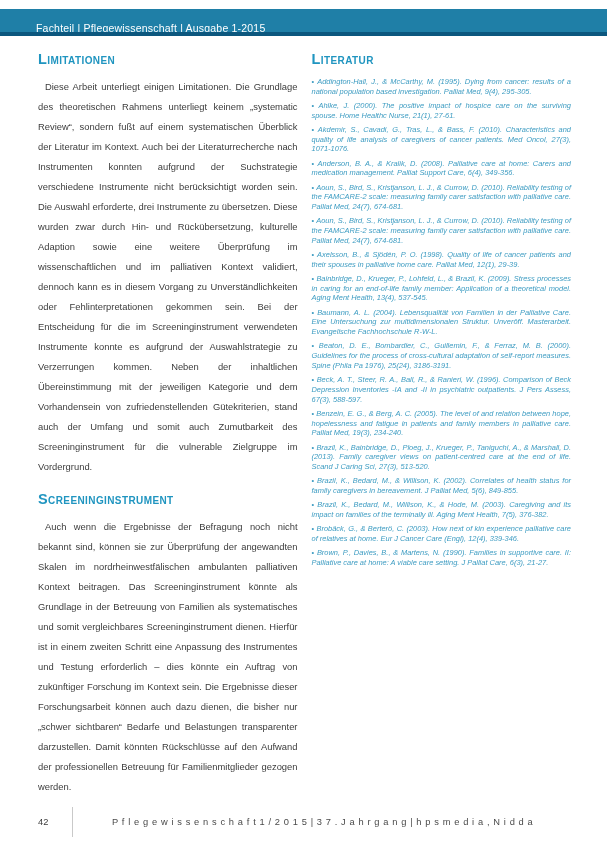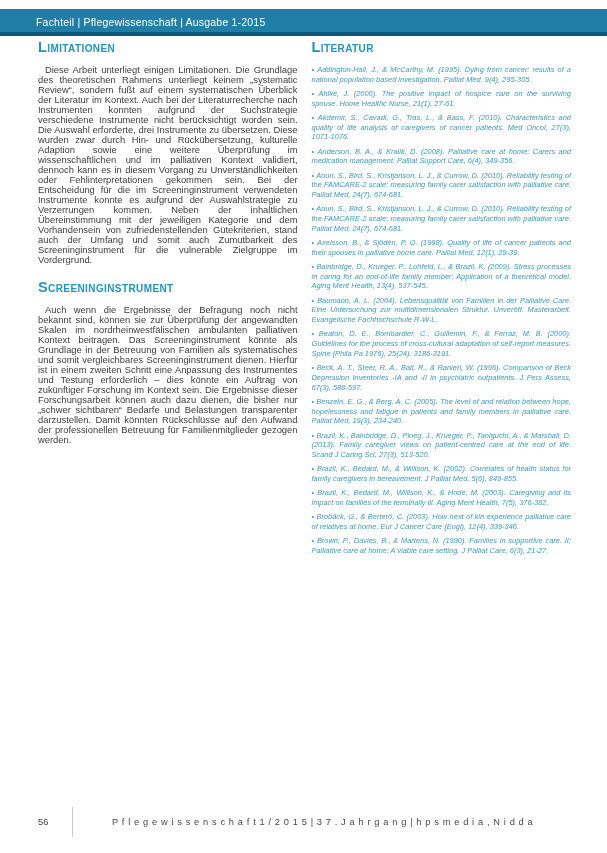--- a/index.html
+++ b/index.html
@@ -9,48 +9,48 @@
     background:#ffffff;
     font-family:"Liberation Sans", sans-serif;
     overflow:hidden;
     margin:0 auto;
   }
   
   .header-bar{
     position:absolute;top:9px;left:0;right:0;height:25px;
     background:#1f7fa7;
     color:#ffffff;
-    display:flex;align-items:center;
+    display:flex;align-items:flex-end;
     padding-left:36px;
     font-size:10.5px;letter-spacing:.2px;
     box-sizing:border-box;
   }
   .header-rule{
     position:absolute;top:32px;left:0;right:0;height:4px;
     background:#0c577e;
   }
   
   .content{
-    position:absolute;top:40px;left:38px;right:36px;
+    position:absolute;top:52px;left:38px;right:36px;
     display:flex;gap:14px;
   }
   .col{flex:1 1 0;min-width:0;}
   .section-heading{
     font-variant:small-caps;
     font-weight:bold;
     color:#2095c0;
     font-size:14.5px;
     letter-spacing:.4px;
     margin:0 0 9px 0;
     line-height:1.1;
   }
   .col-left section + section .section-heading{margin-top:15px;}
   .body-par{
     margin:0 0 10px 0;
-    font-size:9.4px;line-height:10px;
+    font-size:9.4px;line-height:20px;
     color:#3c3c3c;
     text-align:justify;
     text-indent:7px;
   }
   
   .ref-list{
     list-style:none;margin:0;padding:0;
   }
   .ref-item{
     font-size:7.45px;line-height:9.7px;
@@ -114,18 +114,18 @@
           <li class="ref-item">Brazil, K., Bainbridge, D., Ploeg, J., Krueger, P., Taniguchi, A., &amp; Marshall, D. (2013). Family caregiver views on patient-centred care at the end of life. Scand J Caring Sci, 27(3), 513-520.</li>
           <li class="ref-item">Brazil, K., Bedard, M., &amp; Willison, K. (2002). Correlates of health status for family caregivers in bereavement. J Palliat Med, 5(6), 849-855.</li>
           <li class="ref-item">Brazil, K., Bedard, M., Willison, K., &amp; Hode, M. (2003). Caregiving and its impact on families of the terminally ill. Aging Ment Health, 7(5), 376-382.</li>
           <li class="ref-item">Brobäck, G., &amp; Berterö, C. (2003). How next of kin experience palliative care of relatives at home. Eur J Cancer Care (Engl), 12(4), 339-346.</li>
           <li class="ref-item">Brown, P., Davies, B., &amp; Martens, N. (1990). Families in supportive care. II: Palliative care at home: A viable care setting. J Palliat Care, 6(3), 21-27.</li>
         </ul>
     </div>
   </div>
 
   <div class="footer">
-    <span class="page-num">56</span>
+    <span class="page-num">42</span>
     <span class="footer-rule"></span>
     <span class="footer-text">P f l e g e w i s s e n s c h a f t  1 / 2 0 1 5  |  3 7 .  J a h r g a n g  |  h p s m e d i a ,  N i d d a</span>
   </div>
 
 </div>
 
 </body></html>

